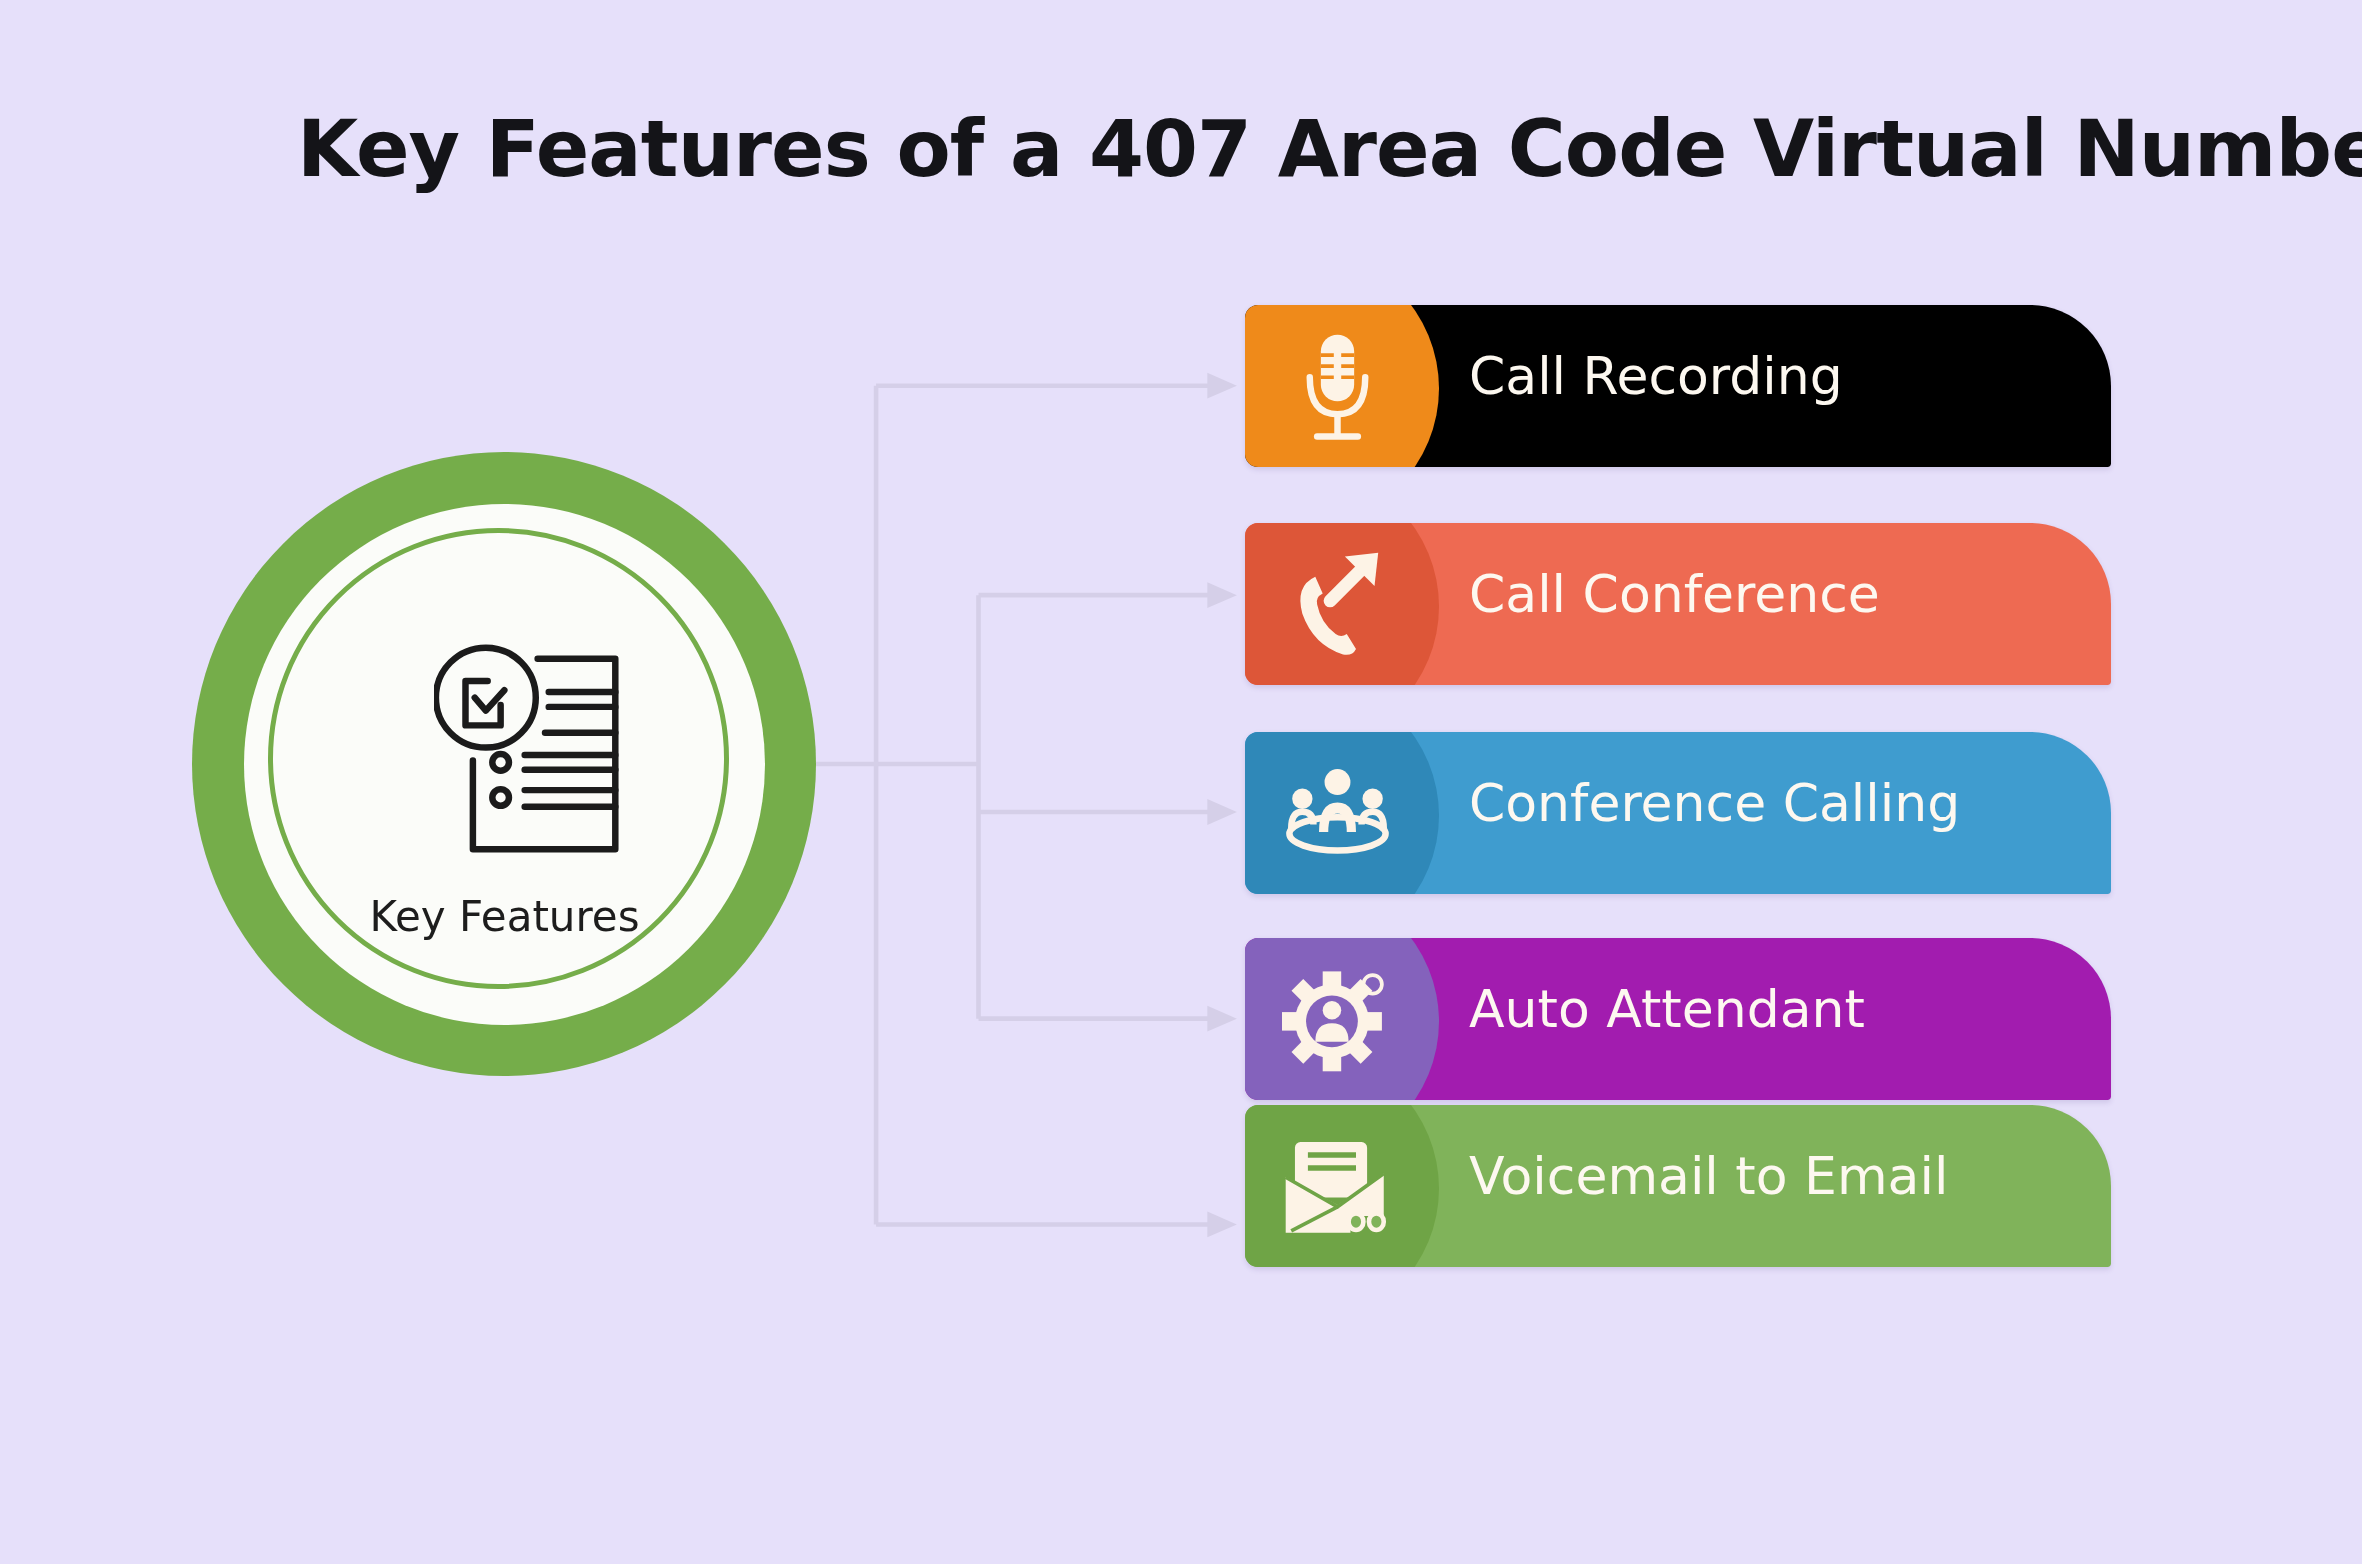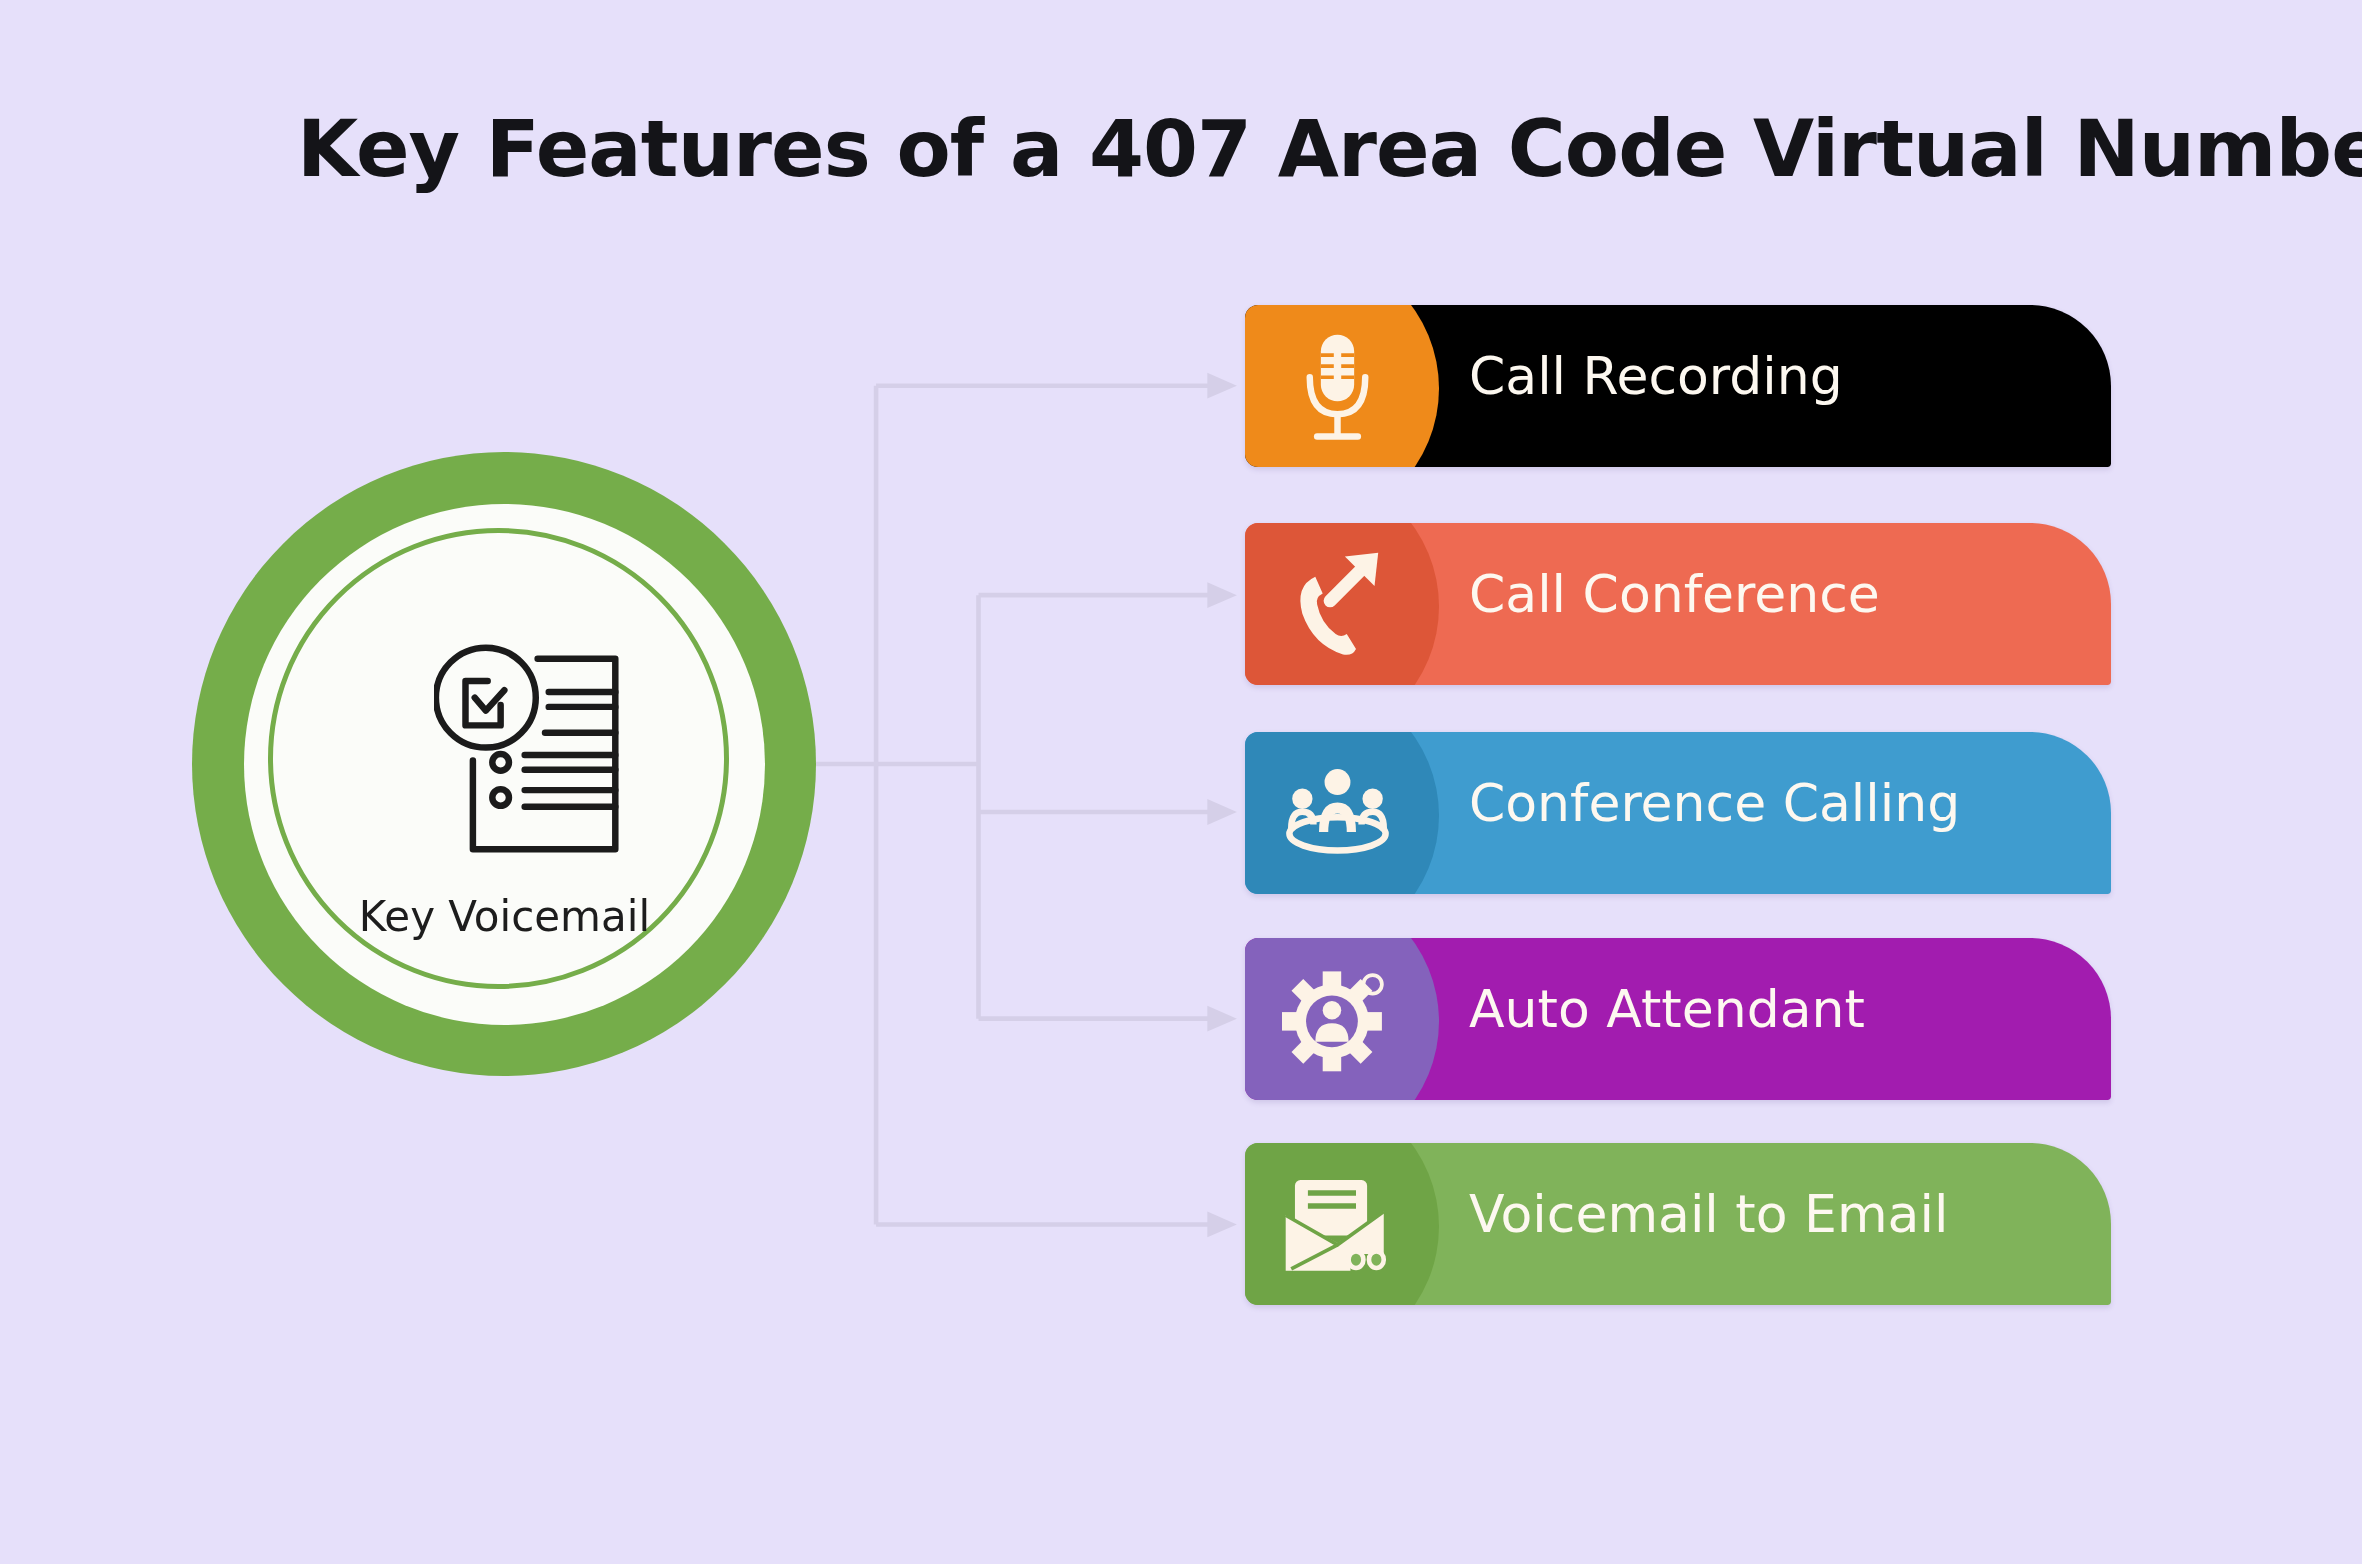--- a/index.html
+++ b/index.html
@@ -87,21 +87,21 @@
         <line x1="124" y1="68" x2="196" y2="68"></line>
         <line x1="120" y1="96" x2="196" y2="96"></line>
         <circle cx="72" cy="128" r="9"></circle>
         <line x1="98" y1="120" x2="196" y2="120"></line>
         <line x1="98" y1="136" x2="196" y2="136"></line>
         <circle cx="72" cy="166" r="9"></circle>
         <line x1="98" y1="158" x2="196" y2="158"></line>
         <line x1="98" y1="176" x2="196" y2="176"></line>
       </g>
     </svg>
-    <div class="hub-label">Key Voicemail</div>
+    <div class="hub-label">Key Features</div>
   </div>
 </div>
 
 <div class="feature" style="top:305px;background:#000000;">
   <div class="badge" style="background:#ef8a1a;"></div>
   <svg class="icon" viewBox="0 0 120 120">
     <g fill="#fdf3e6">
       <rect x="42" y="4" width="36" height="72" rx="18"></rect>
     </g>
     <g stroke="#ef8a1a" stroke-width="4">
@@ -167,21 +167,21 @@
     <g fill="#fdf3e6">
       <circle cx="54" cy="50" r="10"></circle>
       <path d="M36 84 Q36 64 54 64 Q72 64 72 84 Z"></path>
     </g>
     <circle cx="98" cy="22" r="10" stroke="#fdf3e6" stroke-width="4" fill="none"></circle>
     <line x1="90" y1="30" x2="76" y2="44" stroke="#fdf3e6" stroke-width="4"></line>
   </svg>
   <div class="label">Auto Attendant</div>
 </div>
 
-<div class="feature" style="top:1143px;background:#80b35a;">
+<div class="feature" style="top:1105px;background:#80b35a;">
   <div class="badge" style="background:#6fa446;"></div>
   <svg class="icon" viewBox="0 0 120 120">
     <rect x="14" y="12" width="78" height="60" rx="6" fill="#fdf3e6"></rect>
     <g stroke="#6fa446" stroke-width="6">
         <line x1="28" y1="26" x2="80" y2="26"></line>
         <line x1="28" y1="40" x2="80" y2="40"></line>
       </g>
     <path d="M4 50 L4 110 L74 110 L74 92 L110 92 L110 46 L60 80 Z" fill="#fdf3e6"></path>
     <path d="M4 50 L60 82 L110 46" stroke="#6fa446" stroke-width="4" fill="none"></path>
     <line x1="60" y1="82" x2="10" y2="108" stroke="#6fa446" stroke-width="4"></line>

